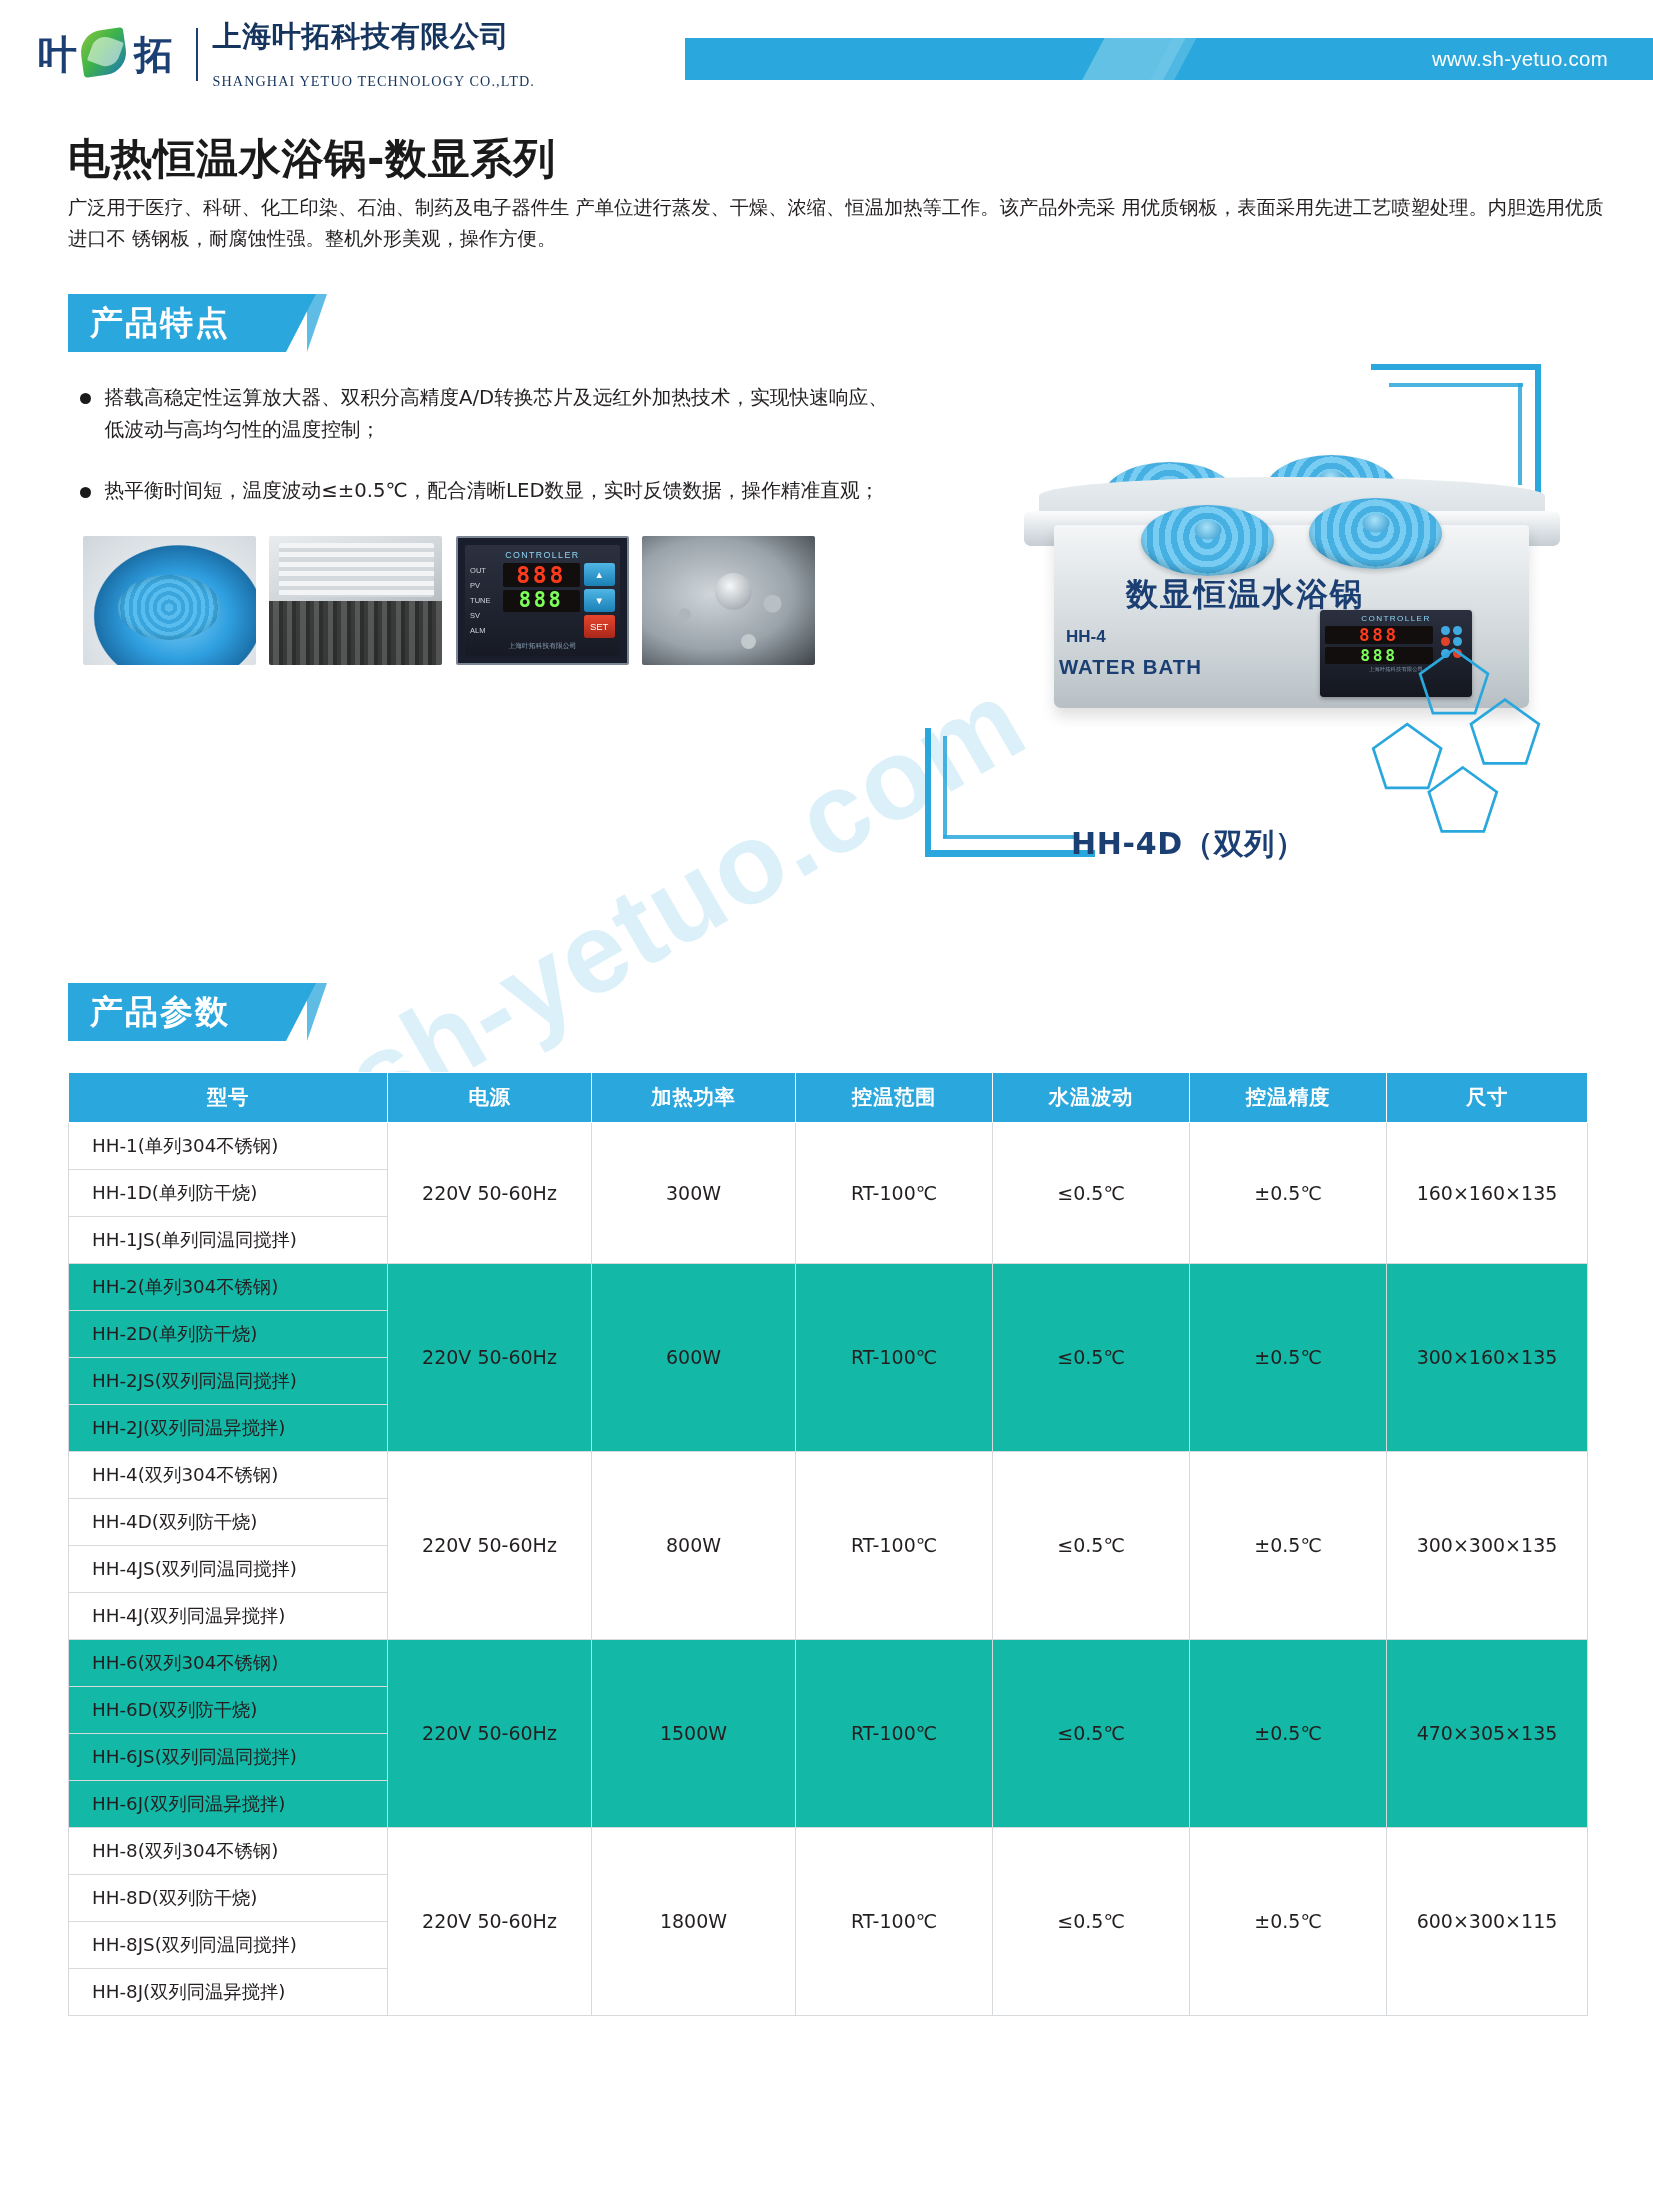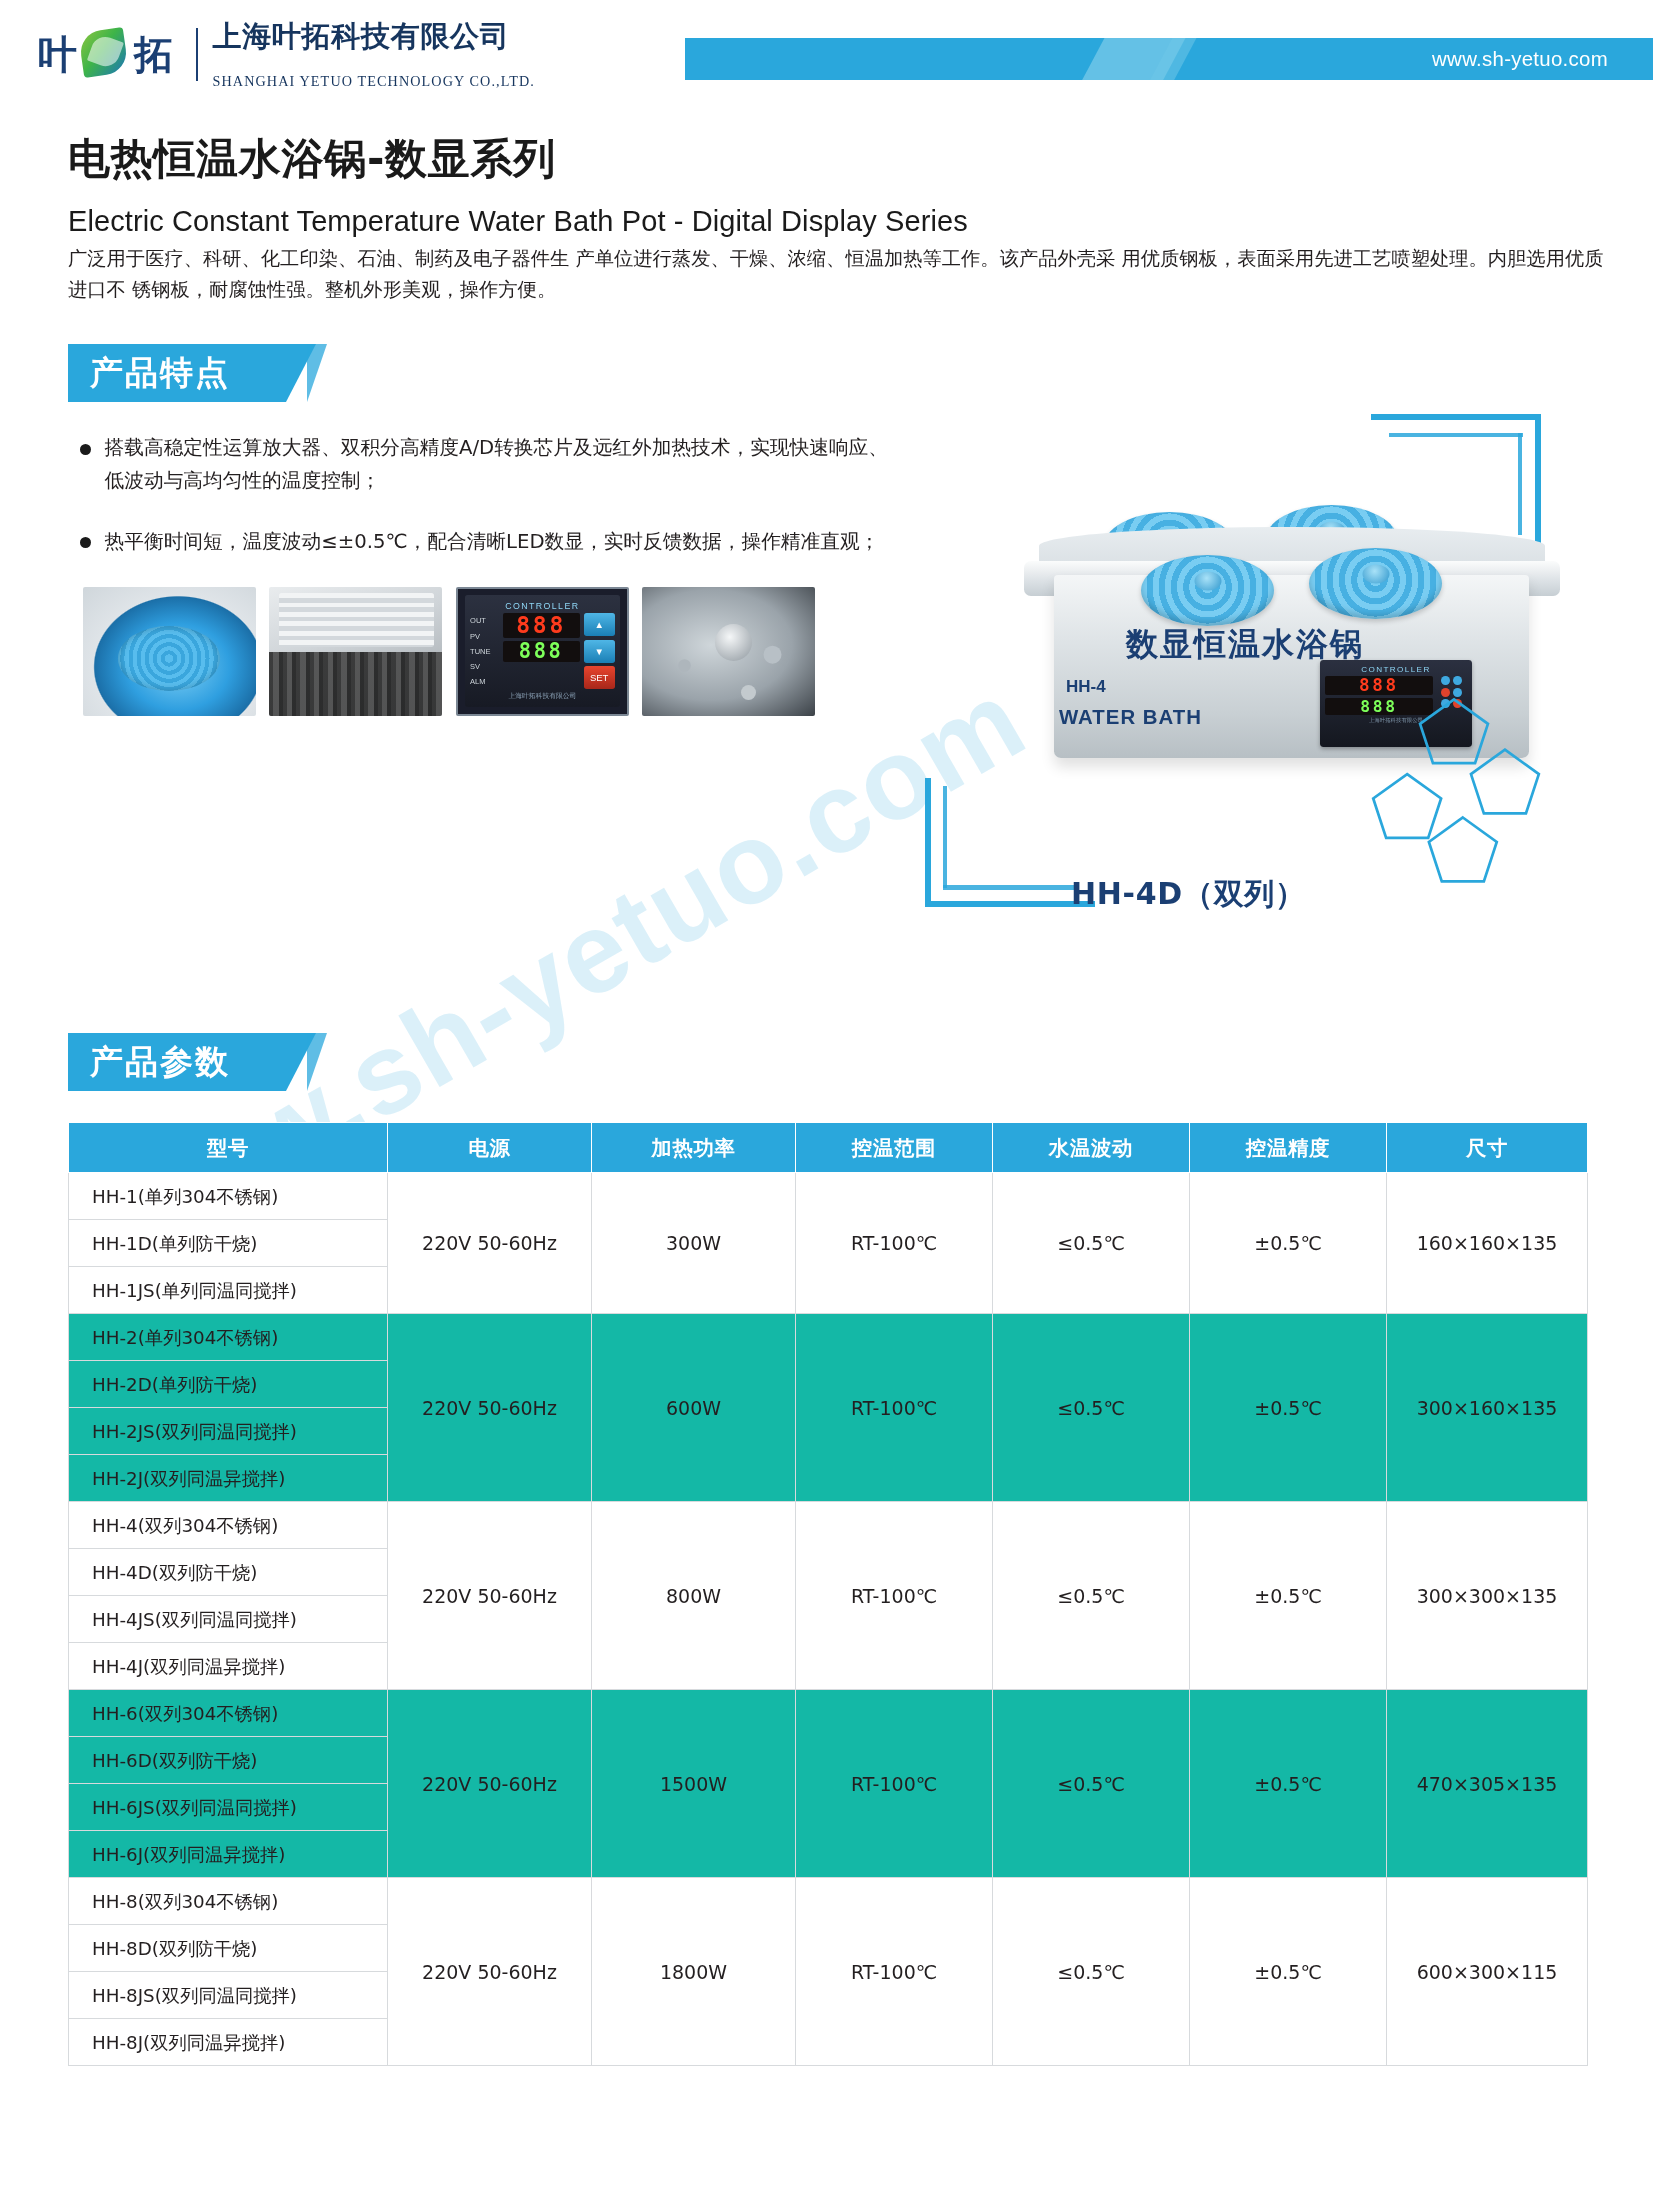--- a/index.html
+++ b/index.html
@@ -500,21 +500,20 @@
   </div>
   <div class="header-bar">
     <span class="slash"></span>
     <span class="slash s2"></span>
     <span class="header-url">www.sh-yetuo.com</span>
   </div>
 </div>
 
 <div class="title-wrap">
   <h1 class="title-cn">电热恒温水浴锅-数显系列</h1>
-  <h2 class="title-en">Electric Constant Temperature Water Bath Pot - Digital Display Series</h2>
   <p class="intro">广泛用于医疗、科研、化工印染、石油、制药及电子器件生 产单位进行蒸发、干燥、浓缩、恒温加热等工作。该产品外壳采 用优质钢板，表面采用先进工艺喷塑处理。内胆选用优质进口不 锈钢板，耐腐蚀性强。整机外形美观，操作方便。</p>
 </div>
 
 <div class="sec-head">
   <span class="bg"></span>
     <span class="tri1"></span>
     <span class="tri2"></span>
   <span class="txt">产品特点</span>
 </div>
 

